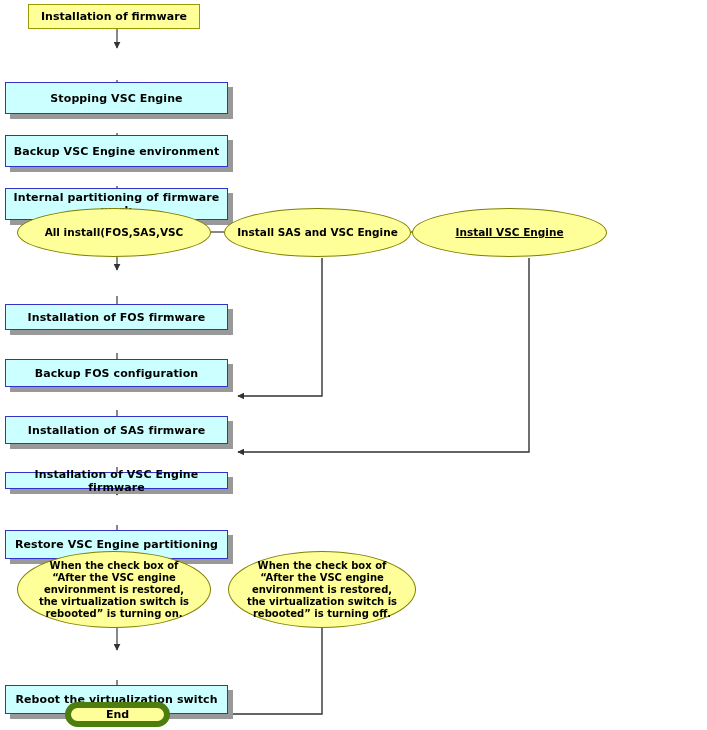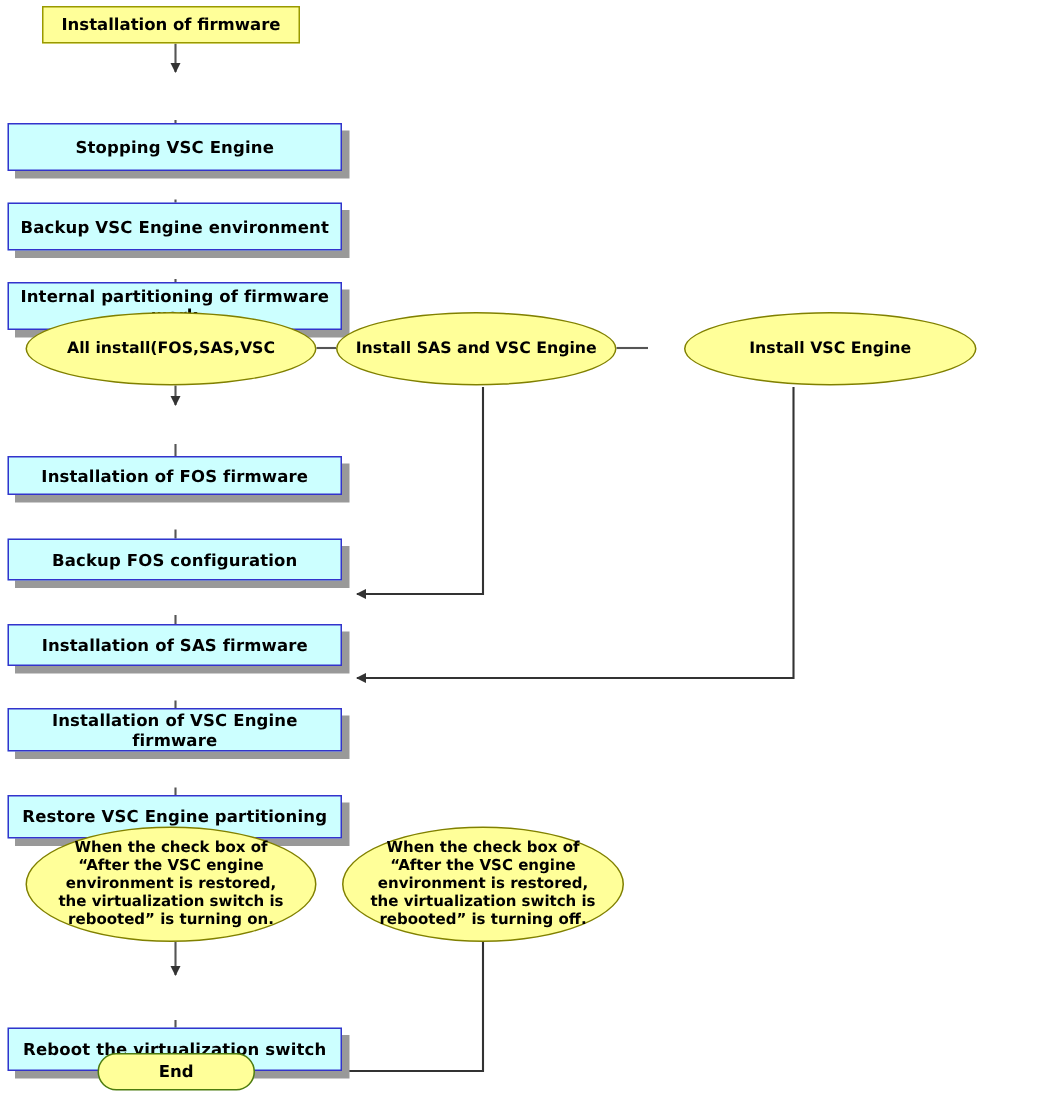--- a/index.html
+++ b/index.html
@@ -49,21 +49,21 @@
   .start {
     background: #ffff99;
     border: 1px solid #999900;
     color: #000000;
     font-size: 11px;
     font-weight: bold;
   }
   
   .endnode {
     background: #ffff99;
-    border: 1px solid #4d7c0f;
+    border: 6px solid #4d7c0f;
     border-radius: 999px;
     color: #000000;
     font-size: 11px;
     font-weight: bold;
     text-align: center;
   }
   
   .ellipse {
     background: #ffff99;
     border: 1px solid #808000;
@@ -147,39 +147,39 @@
       <span>All install(FOS,SAS,VSC</span>
     </div>
   </div>
 
   <div class="node ellipse" style="left:224px; top:208px; width:187px; height:49px;">
     <div class="lines">
       <span>Install SAS and VSC Engine</span>
     </div>
   </div>
 
-  <div class="node ellipse" style="left:456px; top:208px; width:195px; height:49px;">
+  <div class="node ellipse" style="left:412px; top:208px; width:195px; height:49px;text-decoration:underline;">
     <div class="lines">
       <span>Install VSC Engine</span>
     </div>
   </div>
 
   <div class="node proc" style="left:5px; top:270px; width:223px; height:26px;">
     <span>Installation of FOS firmware</span>
   </div>
 
   <div class="node proc" style="left:5px; top:325px; width:223px; height:28px;">
     <span>Backup FOS configuration</span>
   </div>
 
   <div class="node proc" style="left:5px; top:382px; width:223px; height:28px;text-align:right;">
     <span>Installation of SAS firmware</span>
   </div>
 
-  <div class="node proc" style="left:5px; top:438px; width:223px; height:29px;justify-content:center;">
+  <div class="node proc" style="left:5px; top:438px; width:223px; height:17px;justify-content:center;">
     <span>Installation of VSC Engine firmware</span>
   </div>
 
   <div class="node proc" style="left:5px; top:496px; width:223px; height:29px;">
     <span>Restore VSC Engine partitioning</span>
   </div>
 
   <div class="node ellipse small" style="left:17px; top:551px; width:194px; height:77px;">
     <div class="lines">
       <span>When the check box of</span>

